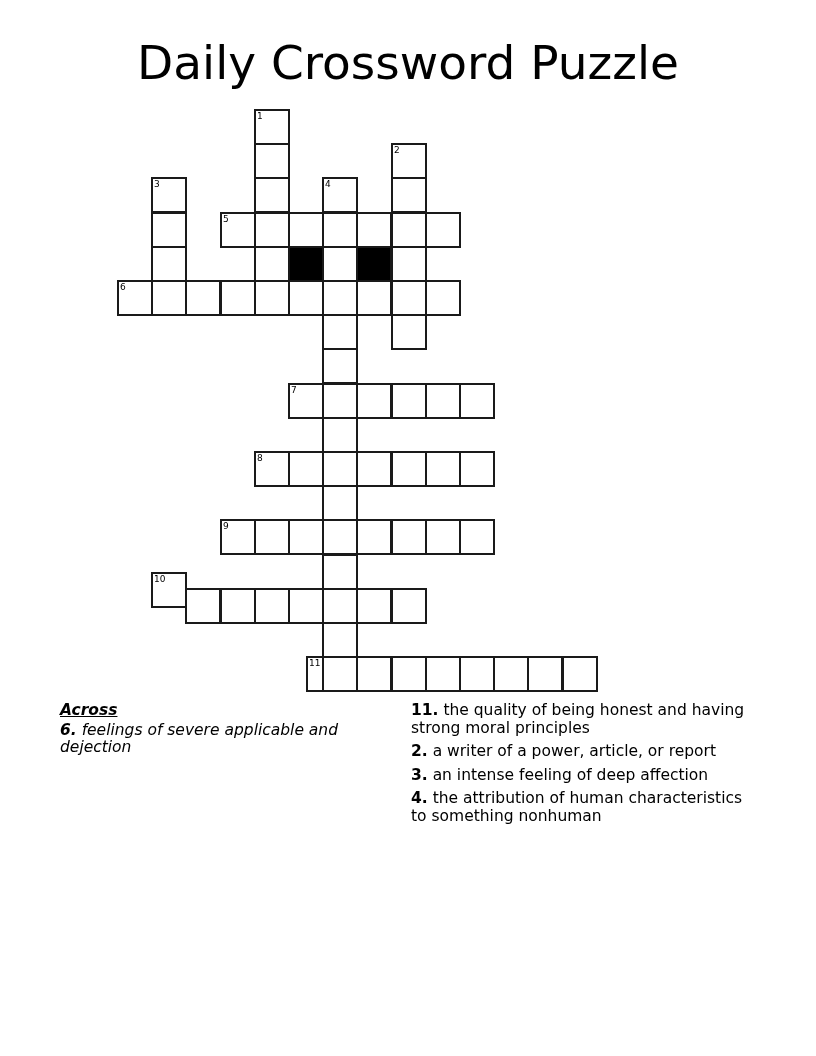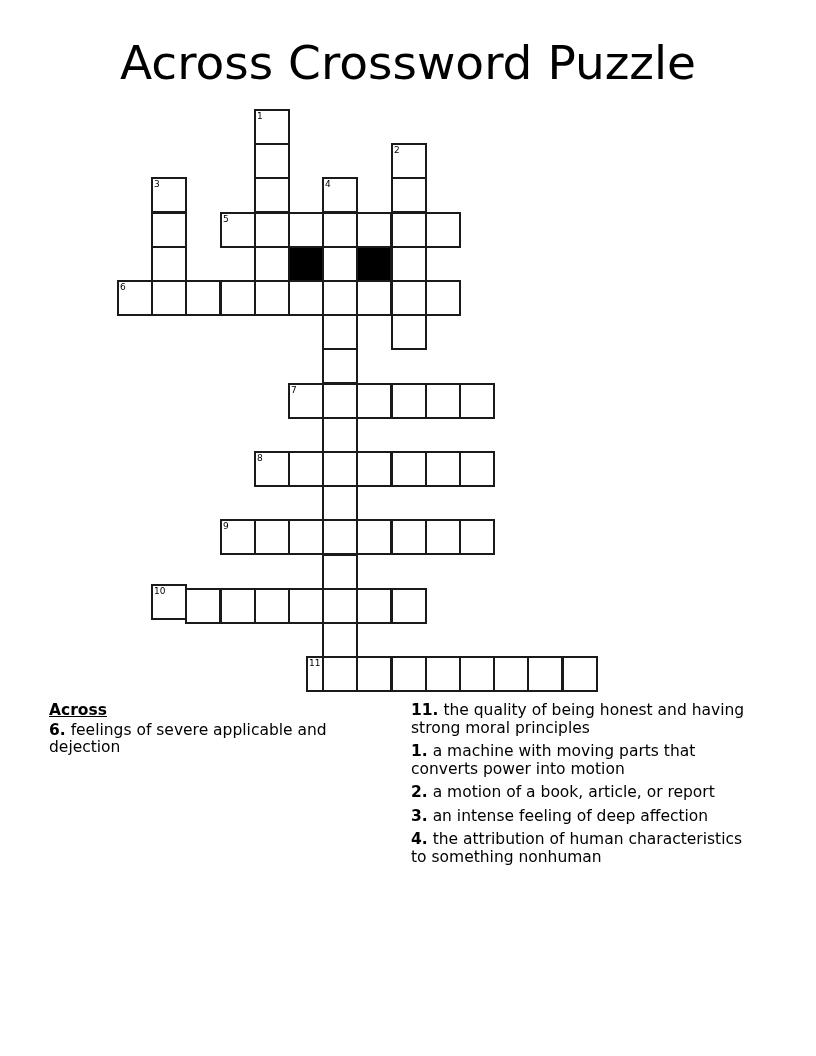--- a/index.html
+++ b/index.html
@@ -3,30 +3,30 @@
 <meta charset="utf-8">
 <style>
   html, body { margin: 0; padding: 0; background: #ffffff; }
   body { width: 816px; height: 1056px; position: relative; overflow: hidden; font-family: "DejaVu Sans", sans-serif; color: #000; }
   .title { position: absolute; left: 0; top: 33px; width: 816px; text-align: center; font-size: 47px; line-height: 60px; font-family: "DejaVu Sans", sans-serif; }
   #grid { position: absolute; left: 0; top: 0; width: 816px; height: 700px; }
   .cell { position: absolute; width: 34px; height: 34px; box-sizing: border-box; border: 2px solid #1a1a1a; background: #fff; margin-left: -1px; margin-top: -1px; }
   .cell.black { background: #000; }
   .cell .num { position: absolute; left: 1px; top: 0px; font-size: 9px; line-height: 10px; font-family: "DejaVu Sans", sans-serif; }
   .clues { position: absolute; top: 702px; font-size: 15.5px; line-height: 17.5px; }
-  .clues.left { left: 49px; width: 345px; }
+  .clues.left { left: 60px; width: 345px; font-style: italic; }
   .clues.right { left: 411px; width: 350px; }
   .clue-head { font-weight: bold; text-decoration: underline; margin-bottom: 2px; }
   .clue { margin-bottom: 6px; }
   .clue b { font-weight: bold; }
 </style>
 </head>
 <body>
 
-<div class="title">Across Crossword Puzzle</div>
+<div class="title">Daily Crossword Puzzle</div>
 
 <div id="grid">
     <div class="cell" style="left: 255px; top: 110px; width: 36px; height: 36px;">
       <span class="num">1</span>
     </div>
     <div class="cell" style="left: 255px; top: 144px; width: 36px; height: 36px;"></div>
     <div class="cell" style="left: 392px; top: 144px; width: 36px; height: 36px;">
       <span class="num">2</span>
     </div>
     <div class="cell" style="left: 152px; top: 178px; width: 36px; height: 36px;">
@@ -91,21 +91,21 @@
       <span class="num">9</span>
     </div>
     <div class="cell" style="left: 255px; top: 520px; width: 36px; height: 36px;"></div>
     <div class="cell" style="left: 289px; top: 520px; width: 36px; height: 36px;"></div>
     <div class="cell" style="left: 323px; top: 520px; width: 36px; height: 36px;"></div>
     <div class="cell" style="left: 357px; top: 520px; width: 36px; height: 36px;"></div>
     <div class="cell" style="left: 392px; top: 520px; width: 36px; height: 36px;"></div>
     <div class="cell" style="left: 426px; top: 520px; width: 36px; height: 36px;"></div>
     <div class="cell" style="left: 460px; top: 520px; width: 36px; height: 36px;"></div>
     <div class="cell" style="left: 323px; top: 555px; width: 36px; height: 36px;"></div>
-    <div class="cell" style="left: 152px; top: 585px; width: 36px; height: 36px;">
+    <div class="cell" style="left: 152px; top: 573px; width: 36px; height: 36px;">
       <span class="num">10</span>
     </div>
     <div class="cell" style="left: 186px; top: 589px; width: 36px; height: 36px;"></div>
     <div class="cell" style="left: 221px; top: 589px; width: 36px; height: 36px;"></div>
     <div class="cell" style="left: 255px; top: 589px; width: 36px; height: 36px;"></div>
     <div class="cell" style="left: 289px; top: 589px; width: 36px; height: 36px;"></div>
     <div class="cell" style="left: 323px; top: 589px; width: 36px; height: 36px;"></div>
     <div class="cell" style="left: 357px; top: 589px; width: 36px; height: 36px;"></div>
     <div class="cell" style="left: 392px; top: 589px; width: 36px; height: 36px;"></div>
     <div class="cell" style="left: 323px; top: 623px; width: 36px; height: 36px;"></div>
@@ -122,17 +122,16 @@
     <div class="cell" style="left: 563px; top: 657px; width: 36px; height: 36px;"></div>
   </div>
 
 <div class="clues left">
   <div class="clue-head">Across</div>
   <div class="clue"><b>6.</b> <span>feelings of severe applicable and dejection</span></div>
 </div>
 
 <div class="clues right">
   <div class="clue"><b>11.</b> <span>the quality of being honest and having strong moral principles</span></div>
-  <div class="clue"><b>1.</b> <span>a machine with moving parts that converts power into motion</span></div>
-  <div class="clue"><b>2.</b> <span>a motion of a book, article, or report</span></div>
+  <div class="clue"><b>2.</b> <span>a writer of a power, article, or report</span></div>
   <div class="clue"><b>3.</b> <span>an intense feeling of deep affection</span></div>
   <div class="clue"><b>4.</b> <span>the attribution of human characteristics to something nonhuman</span></div>
 </div>
 
 </body></html>

